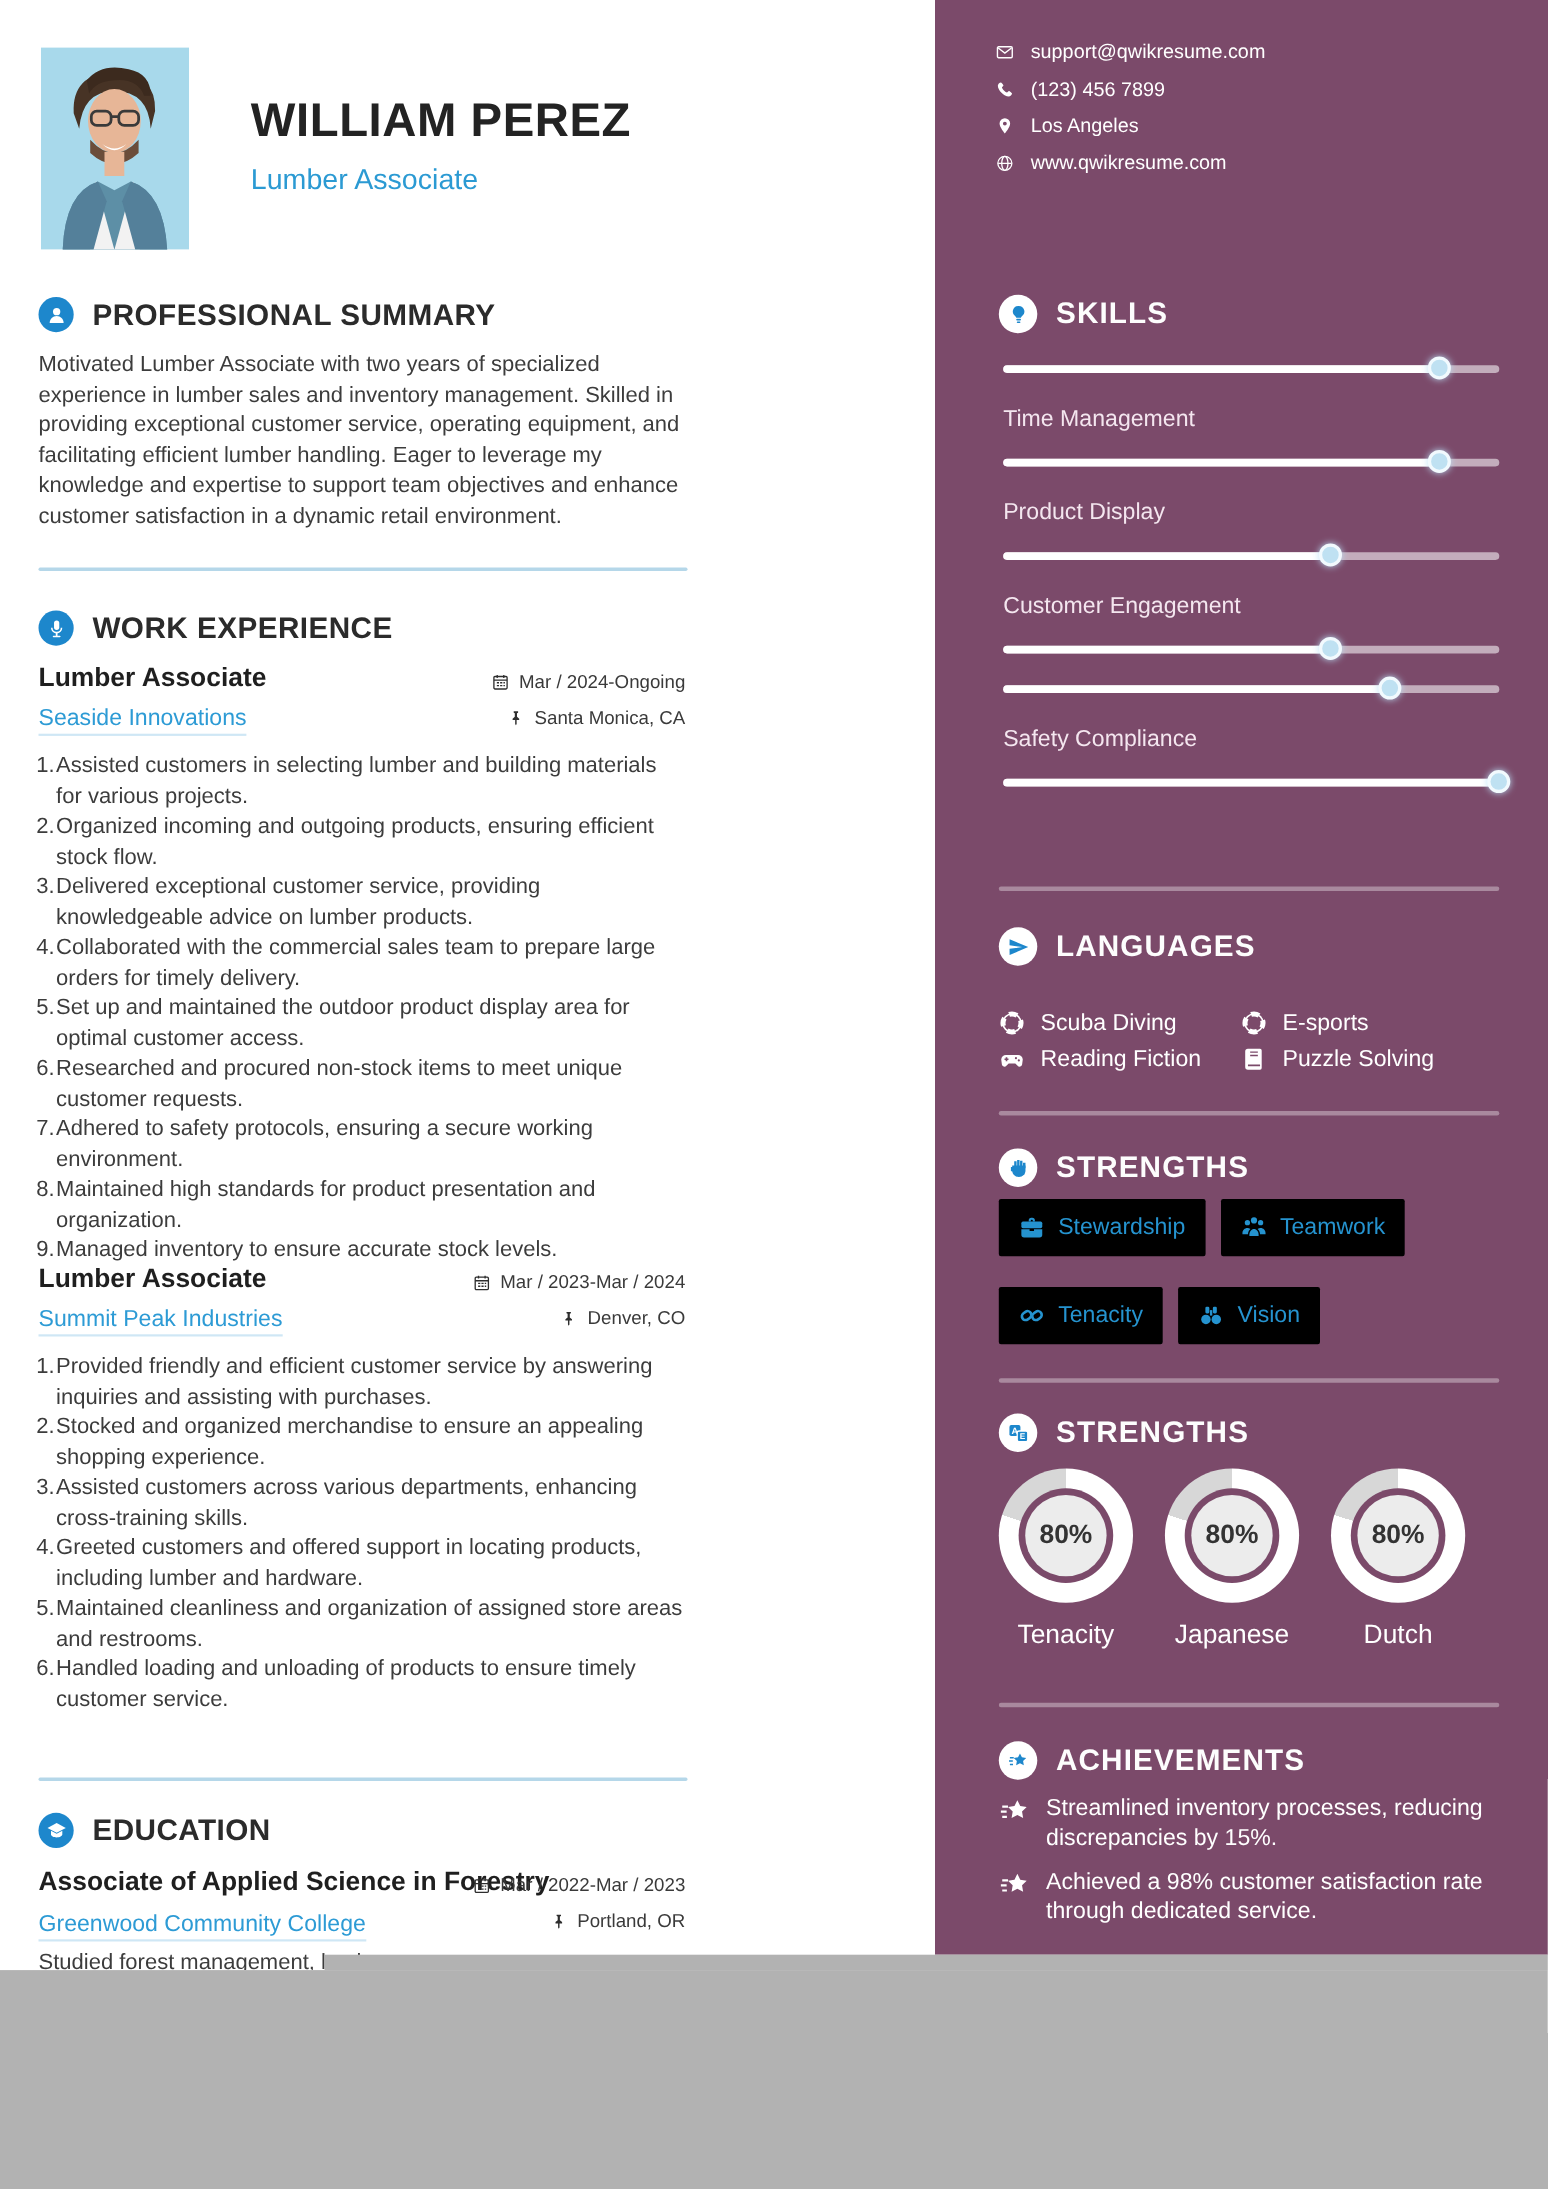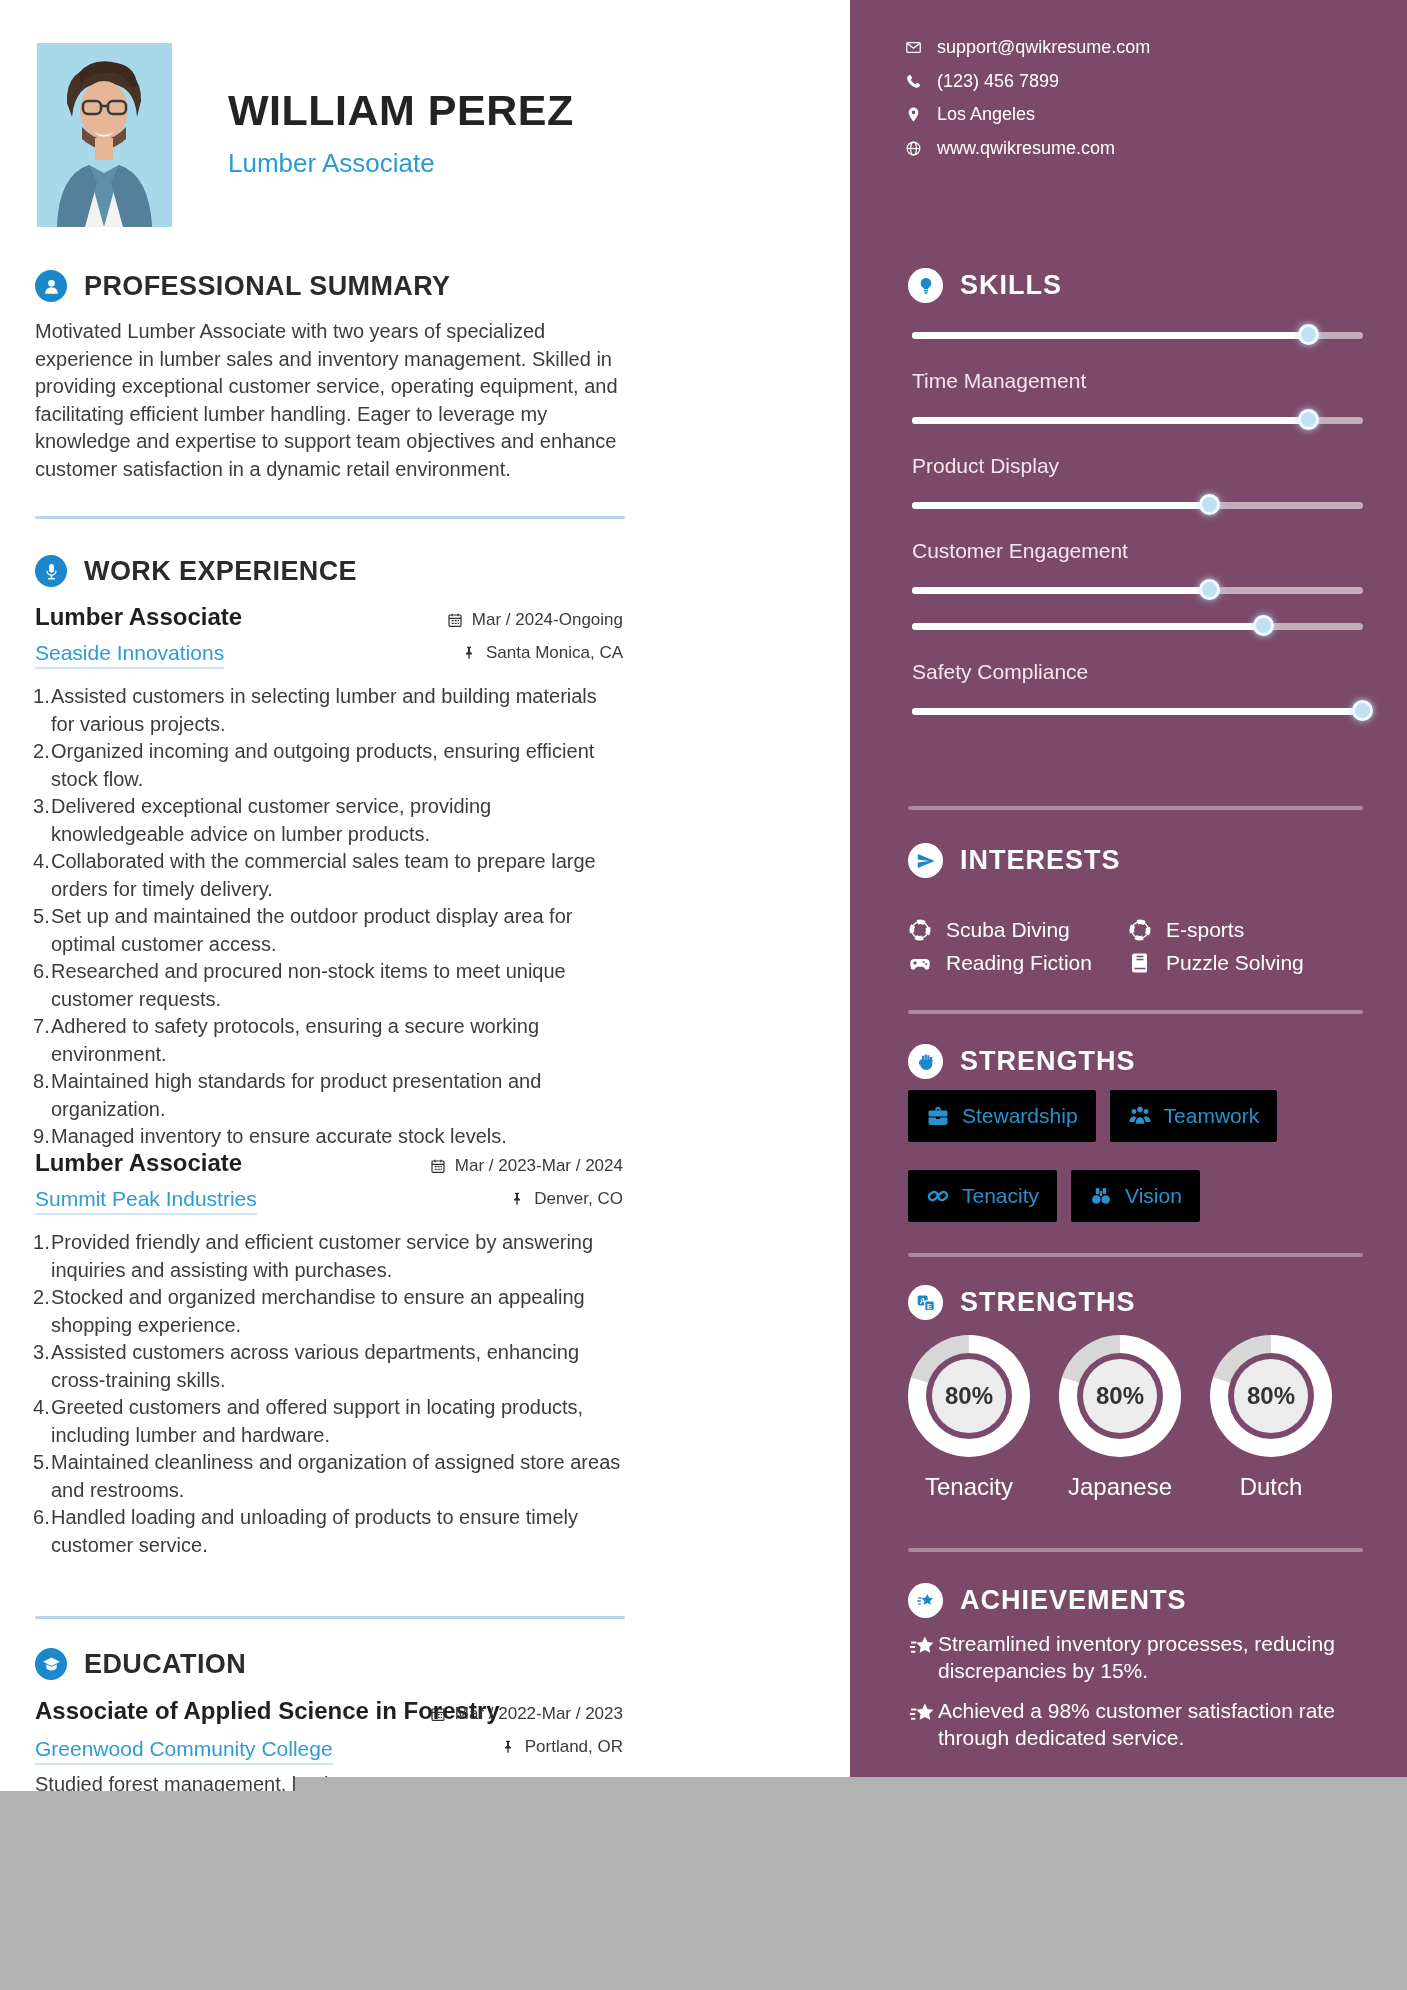--- a/index.html
+++ b/index.html
@@ -62,21 +62,21 @@
   .chip svg{width:24px;height:24px;flex:0 0 24px}
 
   .langs{position:absolute;left:58px;top:1335px;display:flex;gap:29px}
   .lang{width:122px;display:flex;flex-direction:column;align-items:center}
   .ring{width:122px;height:122px;border-radius:50%;background:conic-gradient(#ffffff 0 288deg,#d7d7d7 288deg 360deg);display:flex;align-items:center;justify-content:center}
   .ring-hole{width:86px;height:86px;border-radius:50%;background:#7b4a6a;display:flex;align-items:center;justify-content:center}
   .ring-inner{width:74px;height:74px;border-radius:50%;background:#ececec;color:#333;font-size:24px;font-weight:700;display:flex;align-items:center;justify-content:center}
   .lang-label{margin-top:16px;font-size:24px;color:#fff}
 
   .ach-list{position:absolute;left:58px;top:1630px;width:460px}
-  .ach-item{display:flex;margin-bottom:13px}
+  .ach-item{display:flex;gap:13px;margin-bottom:13px}
   .ach-item svg{width:30px;height:30px;color:#fff;flex:0 0 30px;margin-top:2px}
   .ach-text{font-size:21px;line-height:27px;color:#fff;width:405px}
 </style>
 </head>
 <body>
 
 <div class="page">
 
   <div class="photo">
     <svg viewBox="0 0 135 184" width="135" height="184">
@@ -327,21 +327,21 @@
     </div>
 
   <div class="hr-right" style="top:806px"></div>
 
   <div class="rsec-h" style="top:843px">
     <span class="rsec-circle">
         <svg viewBox="0 0 24 24" fill="currentColor">
           <path d="M2.2 20.5L22.5 12 2.2 3.5l-.1 6.6L16 12 2.1 13.9z"></path>
         </svg>
       </span>
-    <span class="rsec-title">INTERESTS</span>
+    <span class="rsec-title">LANGUAGES</span>
   </div>
   <div class="interests-grid" id="interests">
       <div class="interest">
         <span style="display: inline-flex; width: 24px; height: 24px;">
           <svg viewBox="0 0 24 24" fill="none" stroke="currentColor" style="width: 100%; height: 100%;">
             <circle cx="12" cy="12" r="8.2" stroke-width="4.6" stroke-dasharray="7.5 5.4" stroke-dashoffset="3"></circle>
             <circle cx="12" cy="12" r="8.2" stroke-width="1.4"></circle>
           </svg>
         </span>
         <span>Scuba Diving</span>

